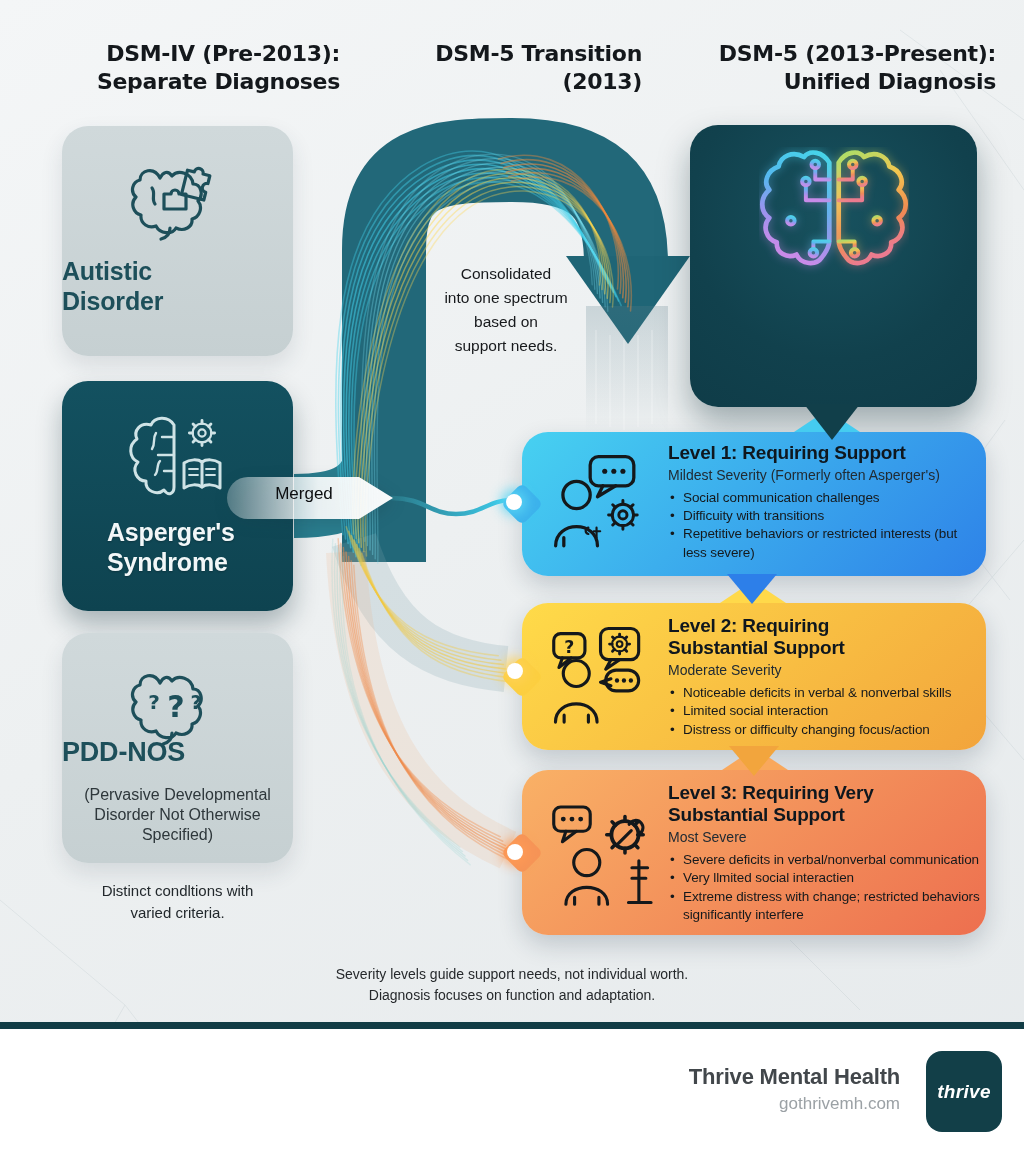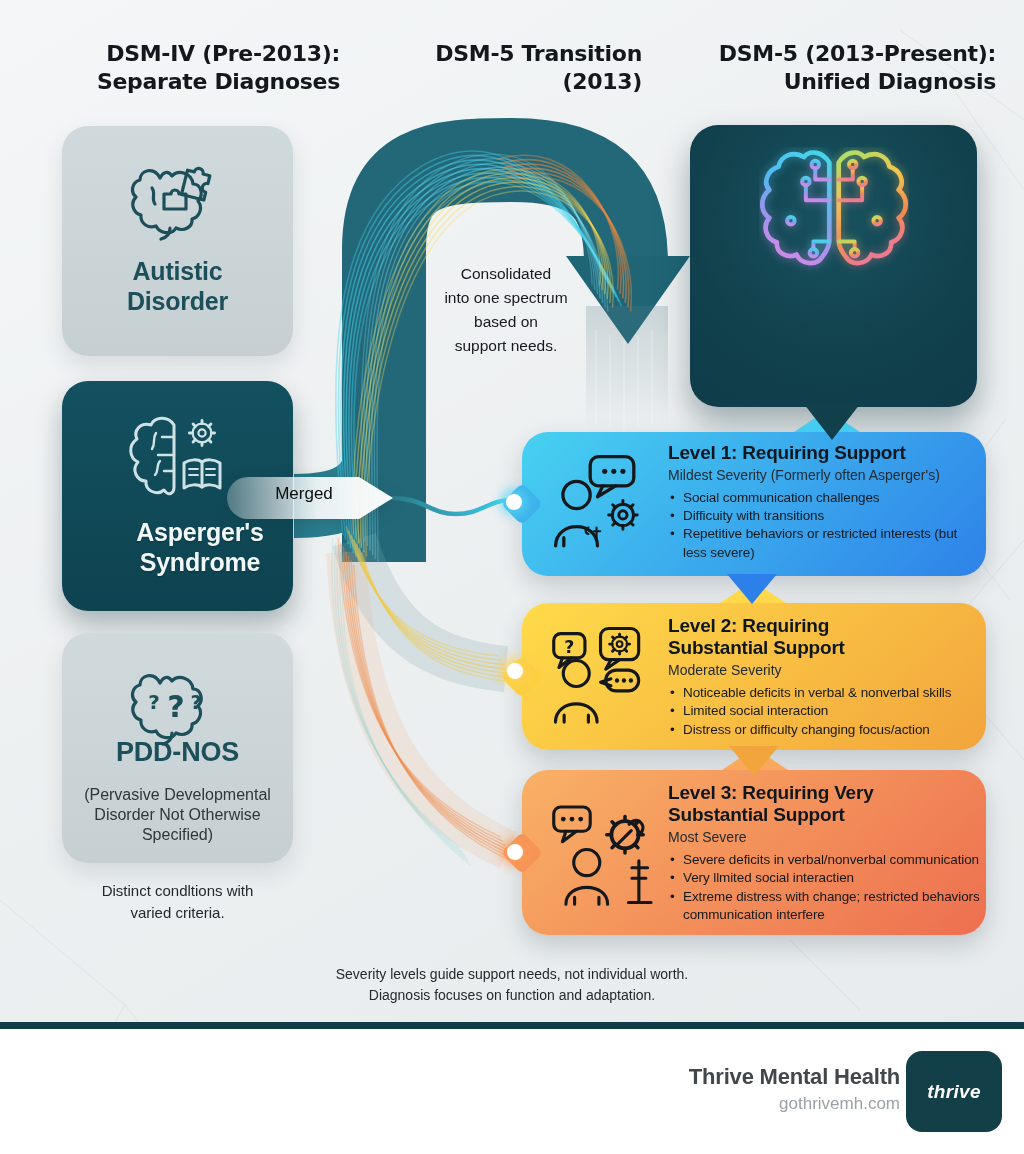--- a/index.html
+++ b/index.html
@@ -12,21 +12,21 @@
   .hdr{position:absolute;top:40px;text-align:right;font-weight:700;font-size:22px;line-height:1.28;
     color:#14181c;white-space:pre-line;z-index:2;font-family:"DejaVu Sans","Liberation Sans",sans-serif;letter-spacing:-0.3px;}
   #hdr-left{left:20px;width:320px;}
   #hdr-mid{left:382px;width:260px;}
   #hdr-right{left:666px;width:330px;}
   .colbox{position:absolute;left:62px;width:231px;height:230px;border-radius:26px;z-index:2;}
   .colbox.light{background:linear-gradient(180deg,#d0d9db,#c6d0d2);box-shadow:0 10px 22px rgba(40,60,70,.12);}
   .colbox.dark{background:linear-gradient(180deg,#135160,#0e4350);box-shadow:0 14px 26px rgba(10,40,50,.3);}
   #box-autistic{top:126px;} #box-aspergers{top:381px;} #box-pddnos{top:633px;}
   .colbox .cicon{position:absolute;top:30px;left:50%;transform:translateX(-50%);}
-  .colbox .ctitle{position:absolute;left:0;right:0;text-align:center;font-weight:700;font-size:25px;
+  .colbox .ctitle{position:absolute;left:0;right:0;font-weight:700;font-size:25px;
     line-height:1.2;white-space:pre-line;letter-spacing:-0.2px;}
   #box-autistic .ctitle{top:130px;color:#1d4f5a;}
   #box-aspergers .ctitle{top:136px;color:#f2f7f8;text-shadow:0 1px 2px rgba(0,0,0,.25);padding-left:45px;}
   #box-pddnos .ctitle{top:103px;color:#1d4f5a;font-size:27px;}
   #box-pddnos .csub{position:absolute;left:6px;right:6px;top:152px;text-align:center;font-size:16px;
     font-weight:500;color:#2e373b;line-height:1.25;white-space:pre-line;}
   #dsm4-footnote{position:absolute;left:50px;width:255px;top:880px;text-align:center;font-size:15px;
     font-weight:500;color:#22282c;line-height:1.45;white-space:pre-line;z-index:2;}
   #consolidated-note{position:absolute;left:400px;width:212px;top:262px;text-align:center;font-size:15.5px;
     font-weight:500;color:#17191c;line-height:1.55;white-space:pre-line;z-index:2;}
@@ -64,21 +64,21 @@
   .gdot{position:absolute;width:16px;height:16px;border-radius:50%;background:#fff;z-index:4;}
   #dot-l1{left:506px;top:494px;box-shadow:0 0 12px 5px rgba(90,215,245,.85);}
   #dot-l2{left:507px;top:663px;box-shadow:0 0 12px 5px rgba(255,210,85,.9);}
   #dot-l3{left:507px;top:844px;box-shadow:0 0 12px 5px rgba(255,155,85,.9);}
   #bottom-note{position:absolute;left:212px;width:600px;top:964px;text-align:center;font-size:14px;
     font-weight:500;color:#26292c;line-height:1.5;white-space:pre-line;z-index:2;}
   #divider{position:absolute;left:0;top:1022px;width:100%;height:7px;background:#113c45;z-index:2;}
   #footer{position:absolute;left:0;top:1029px;width:100%;height:125px;background:#ffffff;z-index:2;}
   #brand-name{position:absolute;right:124px;top:1064px;font-size:22px;font-weight:700;color:#42474b;z-index:3;letter-spacing:-0.2px;}
   #brand-site{position:absolute;right:124px;top:1094px;font-size:17px;font-weight:400;color:#9ba1a5;z-index:3;}
-  #brand-logo{position:absolute;right:22px;top:1051px;width:96px;height:81px;border-radius:16px;background:#123f48;z-index:3;
+  #brand-logo{position:absolute;right:22px;top:1051px;width:76px;height:81px;border-radius:16px;background:#123f48;z-index:3;
     display:flex;align-items:center;justify-content:center;}
   #brand-logo span{color:#fff;font-size:19px;font-weight:700;font-style:italic;letter-spacing:.3px;}
 </style>
 </head>
 <body>
 
 <div id="canvas">
 
   <svg id="decor" width="1024" height="1154" viewBox="0 0 1024 1154">
     <defs>
@@ -402,21 +402,21 @@
         <path d="M100,118 V70 M92,78 H110 M92,90 H108 M88,118 H114"></path>
       </svg>
     </span>
     <div class="content">
       <h3>Level 3: Requiring Very
 Substantial Support</h3>
       <div class="sev">Most Severe</div>
       <ul>
         <li>Severe deficits in verbal/nonverbal communication</li>
         <li>Very llmited social interactien</li>
-        <li>Extreme distress with change; restricted behaviors communication interfere</li>
+        <li>Extreme distress with change; restricted behaviors significantly interfere</li>
       </ul>
     </div>
   </div>
 
   <div class="gdot" id="dot-l1"></div>
   <div class="gdot" id="dot-l2"></div>
   <div class="gdot" id="dot-l3"></div>
 
   <div id="bottom-note">Severity levels guide support needs, not individual worth.
 Diagnosis focuses on function and adaptation.</div>

